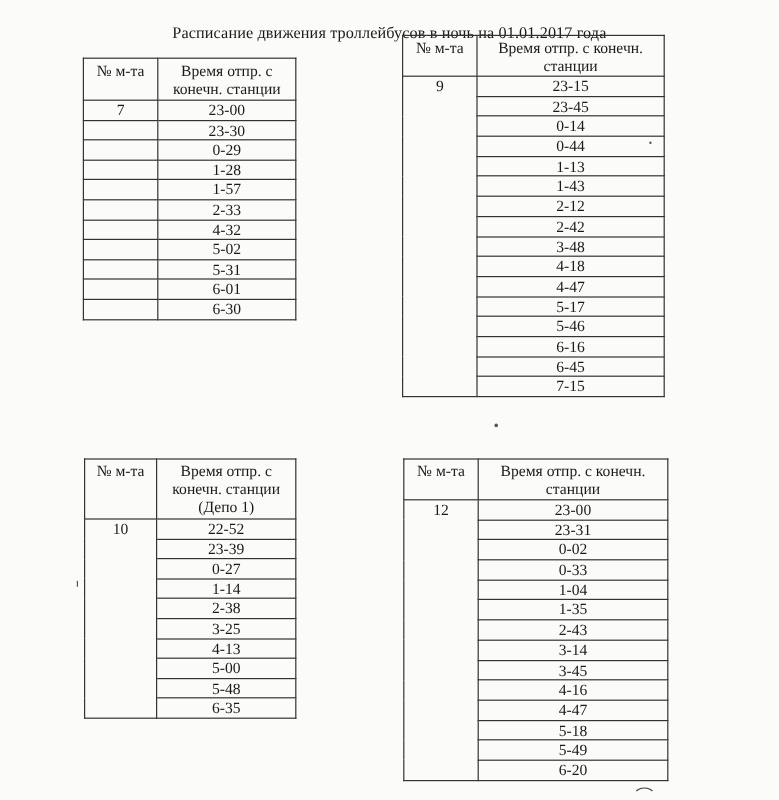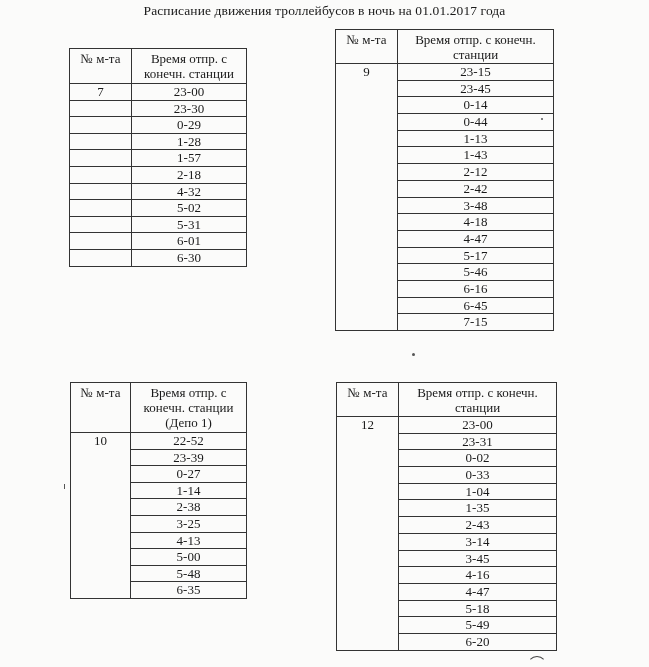--- a/index.html
+++ b/index.html
@@ -3,21 +3,21 @@
 <meta charset="utf-8">
 <style>
   html, body { margin: 0; padding: 0; }
   body {
     width: 649px; height: 667px; position: relative; overflow: hidden;
     background: #fbfbfa;
     font-family: "Liberation Serif", "DejaVu Serif", serif;
     color: #1a1a1a;
   }
   .title {
-    position: absolute; left: 0; width: 649px; top: 3px;
+    position: absolute; left: 0; width: 649px; top: 20px;
     text-align: center; font-size: 13.5px; letter-spacing: 0.1px;
   }
   table.sched {
     position: absolute;
     border-collapse: collapse;
     font-size: 13px;
     table-layout: fixed;
   }
   table.sched td, table.sched th {
     border: 1px solid #333;
@@ -90,21 +90,21 @@
       <tr>
         <td></td>
         <td class="time">1-28</td>
       </tr>
       <tr>
         <td></td>
         <td class="time">1-57</td>
       </tr>
       <tr>
         <td></td>
-        <td class="time">2-18</td>
+        <td class="time">2-33</td>
       </tr>
       <tr>
         <td></td>
         <td class="time">4-32</td>
       </tr>
       <tr>
         <td></td>
         <td class="time">5-02</td>
       </tr>
       <tr>

